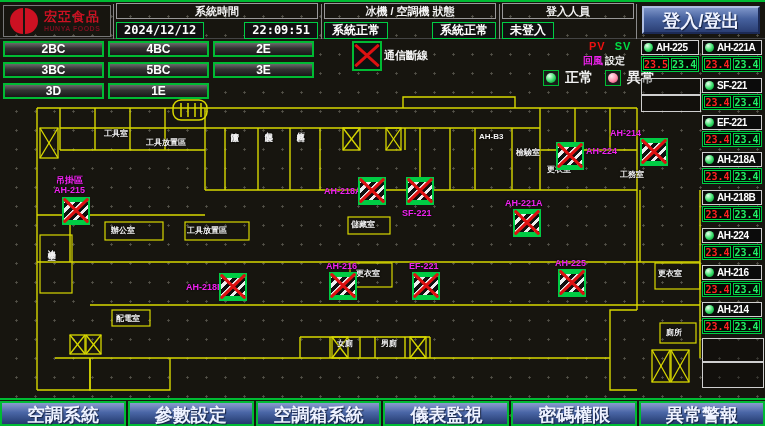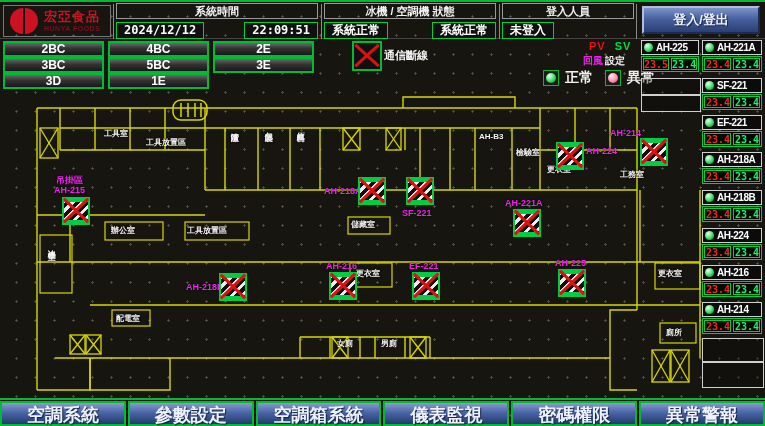--- a/index.html
+++ b/index.html
@@ -26,25 +26,25 @@
   .hgroup{position:absolute;top:1px;height:36px;}
   .hlabel{border:1px solid #999;height:14px;line-height:14px;text-align:center;
     font-size:11px;font-weight:bold;color:#f4f4f4;}
   .hvals{display:flex;justify-content:space-between;gap:14px;margin-top:3px;}
   .hval{border:1px solid #00cc44;background:#101010;color:#fff;font-weight:bold;
     font-size:12px;height:15px;line-height:15px;padding:0 7px;font-family:"DejaVu Sans Mono",monospace;}
   .hval.cjk{font-family:"Liberation Sans",sans-serif;}
   .login-btn{position:absolute;right:5px;top:4px;width:118px;height:28px;
     background:linear-gradient(180deg,#7d94c8,#46619e 45%,#2b3f74);
     border:2px solid;border-color:#aebde0 #1c2a55 #1c2a55 #aebde0;
-    color:#eef2ff;font-weight:bold;font-size:13px;font-family:"Liberation Sans",sans-serif;
+    color:#eef2ff;font-weight:bold;font-size:18px;font-family:"Liberation Sans",sans-serif;
     text-shadow:1px 1px 1px #14203f;cursor:pointer;}
   
   .floor-btns{position:absolute;left:3px;top:41px;display:grid;
-    grid-template-columns:repeat(3,101px);grid-auto-rows:16px;gap:0 4px;}
+    grid-template-columns:repeat(3,101px);grid-auto-rows:16px;gap:5px 4px;}
   .fbtn{border:2px solid #00bb33;background:linear-gradient(180deg,#6a6a6a,#333 45%,#181818);
     color:#fff;font-weight:bold;font-size:12px;line-height:12px;text-align:center;
     font-family:"Liberation Sans",sans-serif;cursor:pointer;padding:0;}
   
   .comm-box{position:absolute;left:352px;top:41px;width:26px;height:26px;
     border:2px solid #00bb33;background:#101010;}
   .comm-box .x1,.comm-box .x2,.ahu .x1,.ahu .x2{position:absolute;background:#dd1111;border-radius:1px;}
   .comm-box .x1{width:32px;height:3px;left:-3px;top:11px;transform:rotate(42deg);}
   .comm-box .x2{width:32px;height:3px;left:-3px;top:11px;transform:rotate(-42deg);}
   .comm-label{position:absolute;left:384px;top:48px;font-size:11px;font-weight:bold;color:#f5f5f5;}
@@ -76,21 +76,21 @@
   .ahu-label{position:absolute;font-size:9px;font-weight:bold;color:#ee22ee;
     white-space:nowrap;text-shadow:0 0 2px #000;}
   
   .unit-name{position:absolute;border:1px solid #d0d0d0;background:#0b0b0b;
     display:flex;align-items:center;gap:3px;padding-left:2px;box-sizing:border-box;cursor:pointer;}
   .unit-name .led{width:9px;height:9px;flex:none;}
   .unit-name span{font-size:10px;font-weight:bold;color:#fff;letter-spacing:-0.5px;
     font-family:"Liberation Sans",sans-serif;}
   .unit-vals{position:absolute;border:1px solid #00cc44;background:#050505;
     display:flex;gap:2px;padding:1px;box-sizing:border-box;}
-  .uval{flex:1;border:1px solid #00cc44;background:#020a02;text-align:right;
+  .uval{flex:1;border:1px solid #00cc44;background:#020a02;text-align:center;
     font-family:"DejaVu Sans Mono",monospace;font-size:10px;font-weight:bold;line-height:11px;}
   .uval.pvv{color:#ff2222;} .uval.svv{color:#22ee66;}
   .empty-slot{position:absolute;border:1px solid #cfcfcf;background:rgba(10,10,10,0.35);}
   
   .nav{position:absolute;left:0;top:398px;width:765px;height:28px;
     border-top:2px solid #00bb33;box-sizing:border-box;display:flex;gap:2px;padding-top:1px;}
   .nav button{flex:1;border:2px solid #00bb33;
     background:linear-gradient(180deg,#8a9bce,#4a66a6 45%,#233a6e);
     color:#eef2ff;font-weight:bold;font-size:18px;font-family:"Liberation Sans",sans-serif;
     text-shadow:1px 1px 1px #142040;cursor:pointer;padding:0;}

